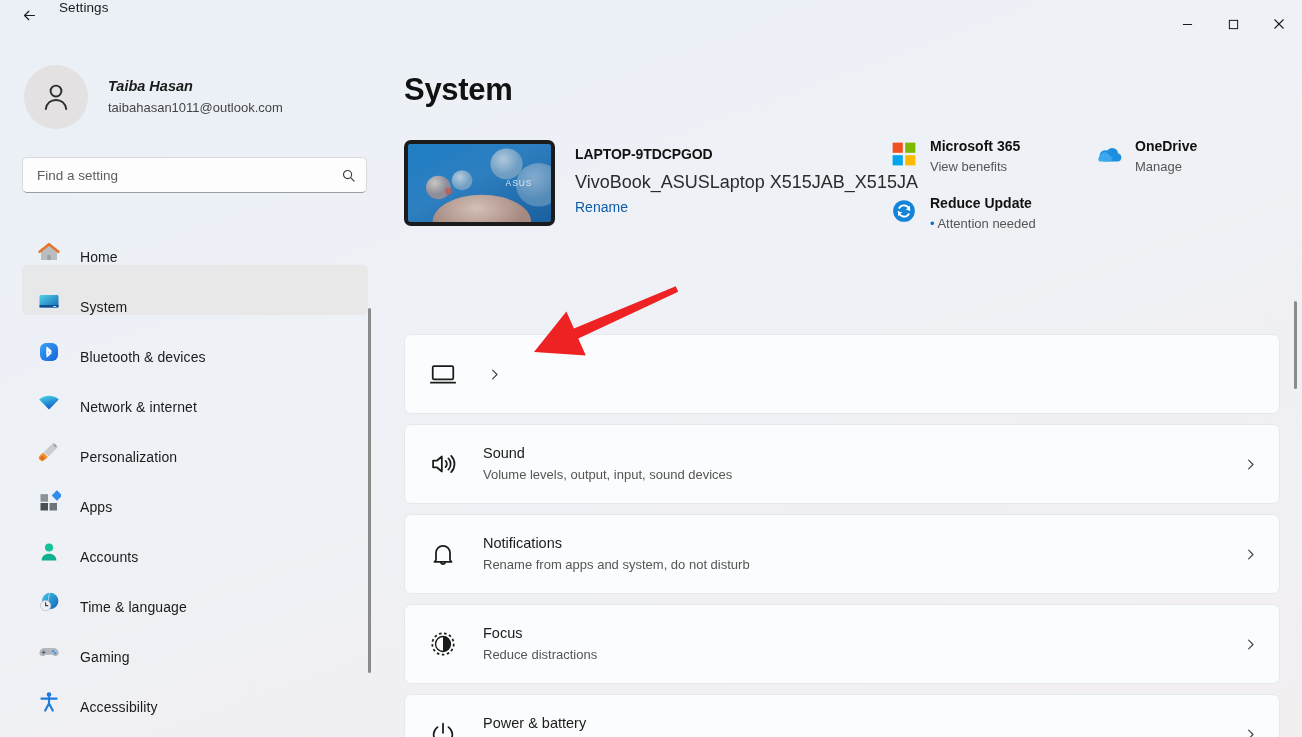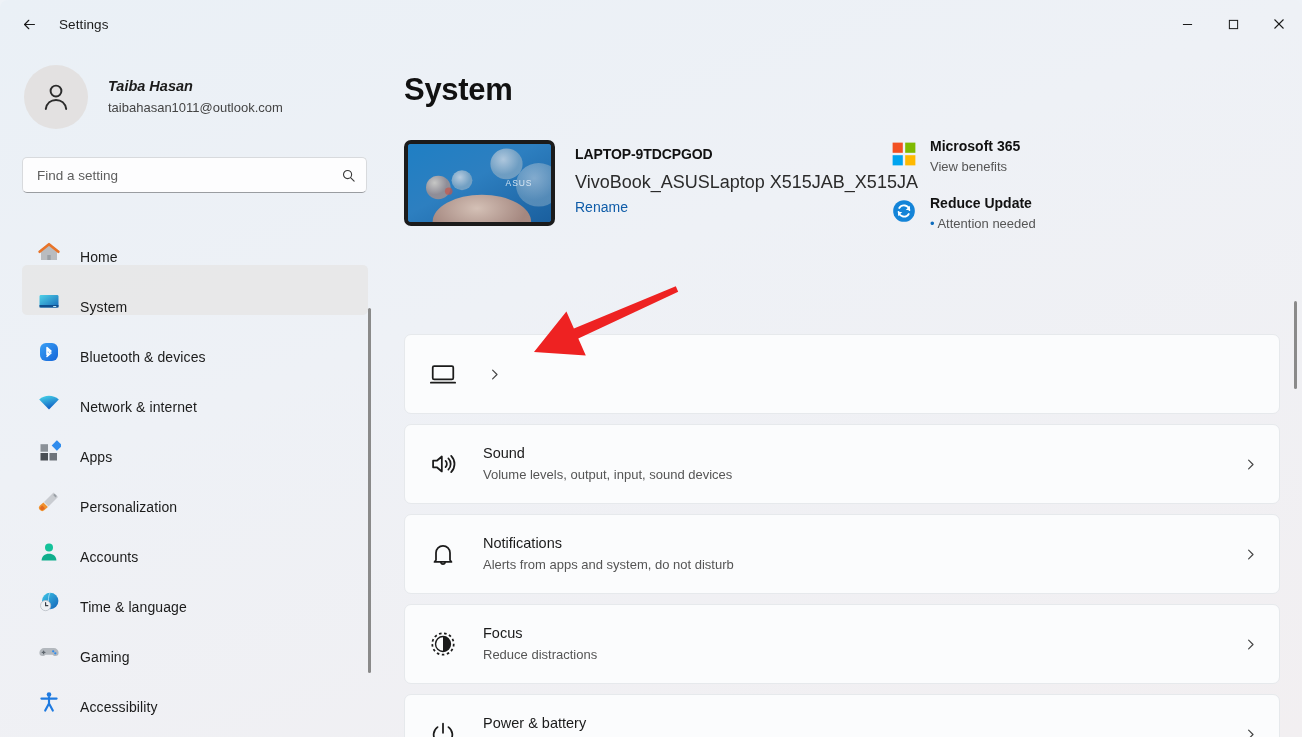--- a/index.html
+++ b/index.html
@@ -19,21 +19,21 @@
     position: absolute;
     inset: 0;
     background: linear-gradient(160deg, #eaf0f6 0%, #eef1f6 40%, #f2eff1 100%);
     border-radius: 8px 8px 0 0;
     overflow: hidden;
   }
 
   #titlebar {
     height: 48px;
     display: flex;
-    align-items: center;
+    align-items: flex-start;
     position: relative;
     z-index: 5;
   }
   #back-btn {
     width: 34px; height: 30px;
     margin-left: 12px;
     display: flex; align-items: center; justify-content: center;
     border-radius: 4px;
     cursor: pointer;
   }
@@ -424,38 +424,38 @@
                   </linearGradient>
                 </defs>
                 <path d="M2.2 9.4C5 7 8.4 5.8 12 5.8s7 1.2 9.8 3.6L12 19.4 2.2 9.4z" fill="url(#gwf)"></path>
               </svg>
             </span>
             <span class="nav-label">Network &amp; internet</span>
           </div>
           <div class="nav-item">
             <span class="nav-icon">
               <svg width="24" height="24" viewBox="0 0 24 24">
+                <path d="M16.5 2.6 21 7l-9.5 9.5-4.5-4.5z" fill="#c9ccd1"></path>
+                <path d="M17.6 3.7 19.9 6l-1.4 1.4-2.3-2.3z" fill="#9aa0a6"></path>
+                <path d="M6.4 12.6 10.9 17l-3.4 3a3.2 3.2 0 0 1-4.6-4.5z" fill="#f0922f"></path>
+                <path d="M5.2 15.5 8 18.3l-1.6 1.4a2 2 0 0 1-2.8-2.8z" fill="#e2681f"></path>
+              </svg>
+            </span>
+            <span class="nav-label">Personalization</span>
+          </div>
+          <div class="nav-item">
+            <span class="nav-icon">
+              <svg width="24" height="24" viewBox="0 0 24 24">
                 <rect x="3.5" y="13" width="7.5" height="7.5" fill="#4a4f55"></rect>
                 <rect x="12.5" y="13" width="7.5" height="7.5" fill="#6e747b"></rect>
                 <rect x="3.5" y="4.2" width="7.5" height="7.5" fill="#8b9198"></rect>
                 <rect x="16.2" y="1.8" width="7.4" height="7.4" transform="rotate(45 19.9 5.5)" fill="#2f8ced"></rect>
               </svg>
             </span>
             <span class="nav-label">Apps</span>
-          </div>
-          <div class="nav-item">
-            <span class="nav-icon">
-              <svg width="24" height="24" viewBox="0 0 24 24">
-                <path d="M16.5 2.6 21 7l-9.5 9.5-4.5-4.5z" fill="#c9ccd1"></path>
-                <path d="M17.6 3.7 19.9 6l-1.4 1.4-2.3-2.3z" fill="#9aa0a6"></path>
-                <path d="M6.4 12.6 10.9 17l-3.4 3a3.2 3.2 0 0 1-4.6-4.5z" fill="#f0922f"></path>
-                <path d="M5.2 15.5 8 18.3l-1.6 1.4a2 2 0 0 1-2.8-2.8z" fill="#e2681f"></path>
-              </svg>
-            </span>
-            <span class="nav-label">Personalization</span>
           </div>
           <div class="nav-item">
             <span class="nav-icon">
               <svg width="24" height="24" viewBox="0 0 24 24">
                 <circle cx="12" cy="7.5" r="4" fill="#14c29a"></circle>
                 <path d="M4.6 20.4c0-4 3.3-6.6 7.4-6.6s7.4 2.6 7.4 6.6z" fill="#0fae8c"></path>
               </svg>
             </span>
             <span class="nav-label">Accounts</span>
           </div>
@@ -551,20 +551,32 @@
                   <rect x="13.1" y="1.5" width="9.4" height="9.4" fill="#7fba00"></rect>
                   <rect x="1.5" y="13.1" width="9.4" height="9.4" fill="#00a4ef"></rect>
                   <rect x="13.1" y="13.1" width="9.4" height="9.4" fill="#ffb900"></rect>
                 </svg>
               </span>
               <span>
                 <span class="ql-title" style="display:block">Microsoft 365</span>
                 <span class="ql-sub" style="display:block"><span>View benefits</span></span>
               </span>
             </div>
+            <div class="ql-item" style="">
+              <span class="ql-icon">
+                <svg width="28" height="28" viewBox="0 0 28 22">
+                  <path d="M8.4 18.6h14.2a4.1 4.1 0 0 0 .5-8.1 6 6 0 0 0-10.9-2.9A5 5 0 0 0 8.4 18.6z" fill="#1c8fe0"></path>
+                  <path d="M4.6 18.6h10.6a3.6 3.6 0 0 0-1.1-6.6 4.7 4.7 0 0 0-8.9 1.3 3 3 0 0 0-.6 5.3z" fill="#3ca9ef"></path>
+                </svg>
+              </span>
+              <span>
+                <span class="ql-title" style="display:block">OneDrive</span>
+                <span class="ql-sub" style="display:block"><span>Manage</span></span>
+              </span>
+            </div>
           </div>
           <div class="ql-row" style="margin-top:12px">
             <div class="ql-item" style="">
               <span class="ql-icon">
                 <svg width="26" height="26" viewBox="0 0 24 24">
                   <circle cx="12" cy="12" r="10" fill="#1484d8"></circle>
                   <path d="M17 11.1A5.1 5.1 0 0 0 7.6 9.3" fill="none" stroke="#fff" stroke-width="1.65" stroke-linecap="round"></path>
                   <path d="M7 12.9a5.1 5.1 0 0 0 9.4 1.8" fill="none" stroke="#fff" stroke-width="1.65" stroke-linecap="round"></path>
                   <path d="M17.5 7.2v3.9h-3.9z" fill="#fff"></path>
                   <path d="M6.5 16.8v-3.9h3.9z" fill="#fff"></path>
@@ -613,21 +625,21 @@
           </div>
           <div class="card">
             <span class="card-icon">
               <svg width="28" height="28" viewBox="0 0 24 24" fill="none" stroke="#1b1b1b" stroke-width="1.5" stroke-linecap="round" stroke-linejoin="round">
                 <path d="M6 17.2V11a6 6 0 1 1 12 0v6.2l1.3 1.6H4.7z"></path>
                 <path d="M10.2 19.4a1.9 1.9 0 0 0 3.6 0"></path>
               </svg>
             </span>
             <span class="card-text">
               <span class="card-title" style="display:block">Notifications</span>
-              <span class="card-sub" style="display:block">Alerts from apps and system, do not disturb</span>
+              <span class="card-sub" style="display:block">Rename from apps and system, do not disturb</span>
             </span>
             <span class="chevron">
               <svg width="15" height="15" viewBox="0 0 24 24" fill="none" stroke="currentColor" stroke-width="1.9" stroke-linecap="round" stroke-linejoin="round">
                 <path d="M9 5l7 7-7 7"></path>
               </svg>
             </span>
           </div>
           <div class="card">
             <span class="card-icon">
               <svg width="28" height="28" viewBox="0 0 24 24">

